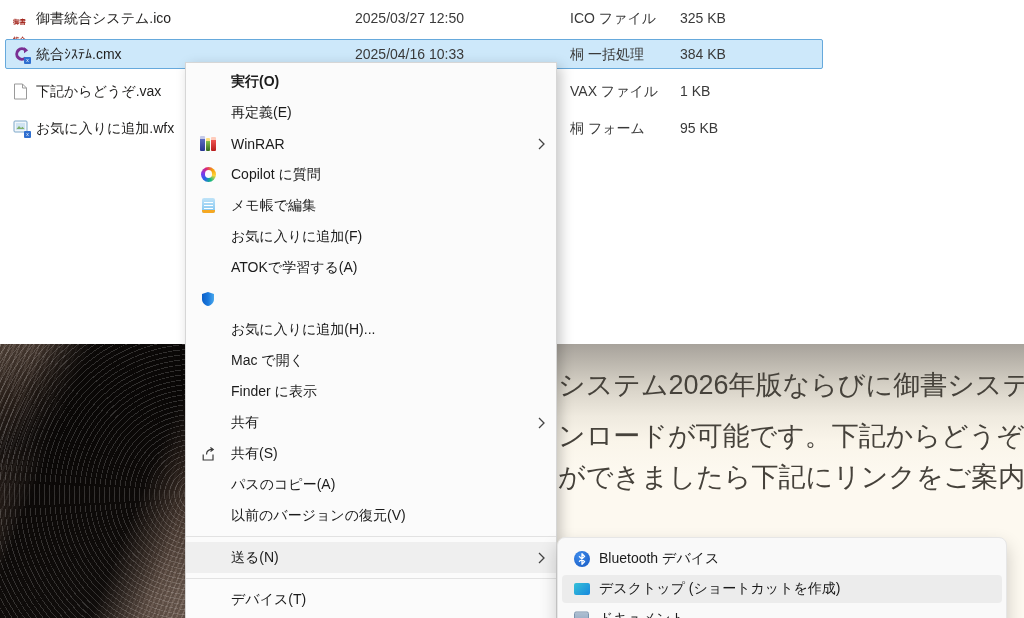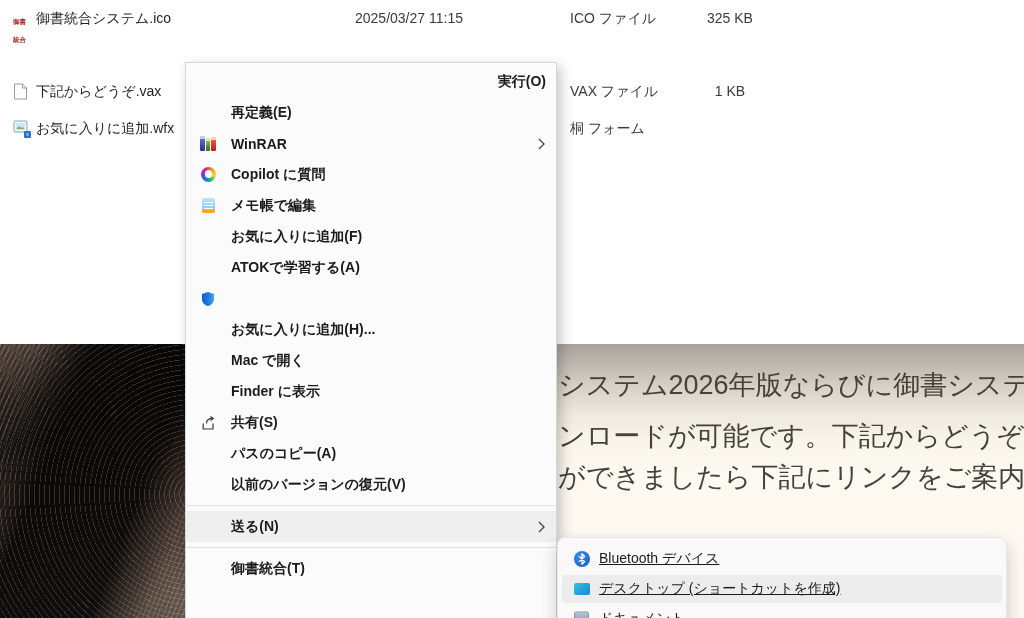--- a/index.html
+++ b/index.html
@@ -5,21 +5,21 @@
   html,body{margin:0;padding:0;}
   .root{position:relative;width:1024px;height:618px;overflow:hidden;background:#ffffff;
         font-family:"Liberation Sans",sans-serif;}
 
   
   .file-row{position:absolute;left:0;width:100%;height:29px;}
   .cell{position:absolute;top:0;height:29px;line-height:29px;font-size:14px;color:#3a3a3a;white-space:nowrap;}
   .c-name{left:36px;color:#201f1e;}
   .c-date{left:355px;}
   .c-type{left:537px;margin-left:33px;}
-  .c-size{left:680px;width:100px;text-align:center;}
+  .c-size{left:680px;width:100px;text-align:left;}
   .c-ico{position:absolute;left:13px;top:6px;width:17px;height:17px;}
   .sel-bg{position:absolute;left:5px;top:-1px;width:818px;height:30px;background:#cde8fa;
           border:1px solid #66a9dc;border-radius:2px;box-sizing:border-box;}
 
   
   .ico-seal{width:16px;height:16px;background:#fff;color:#a3271f;font-weight:bold;font-size:6.5px;
             line-height:7px;word-break:break-all;text-align:center;letter-spacing:0;}
   .ico-plain{width:16px;height:16px;}
   .badge{position:absolute;right:-1px;bottom:-1px;width:7px;height:7px;background:#2f6fd0;border-radius:1px;
          color:#fff;font-size:5px;line-height:7px;text-align:center;}
@@ -38,22 +38,22 @@
   .page{position:absolute;left:545px;top:344px;width:479px;height:274px;
     background:linear-gradient(180deg,#a7a29b 0px,#b9b4ab 16px,#d6d1c6 42px,#efeadf 72px,#faf5ea 98px,#fdf9f0 130px,#fdf9f0 100%);}
   .page-line{position:absolute;left:13px;white-space:nowrap;font-size:27px;color:#46423b;}
   .pl1{top:23px;} .pl2{top:74px;} .pl3{top:115px;}
 
   
   .menu{position:absolute;left:185px;top:62px;width:372px;height:580px;background:#fbfbfb;
         border:1px solid #d6d6d6;box-shadow:4px 4px 12px rgba(0,0,0,.22);box-sizing:border-box;
         padding-top:3px;z-index:10;}
   .mi{position:relative;height:31px;display:flex;align-items:center;font-size:14px;color:#1b1b1b;
-      padding-left:45px;padding-right:10px;font-weight:bold;}
-  .mi.bold{font-weight:bold;justify-content:flex-end;}
+      padding-left:45px;padding-right:10px;}
+  .mi.bold{font-weight:bold;}
   .mi.hover{background:#efefef;}
   .mi .mico{position:absolute;left:13px;top:50%;transform:translateY(-50%);width:18px;height:18px;
             display:flex;align-items:center;justify-content:center;}
   .mi .arr{position:absolute;right:11px;top:50%;transform:translateY(-50%);line-height:0;}
   .msep{height:1px;background:#e2e2e2;margin:5px 0;}
 
   
   .winrar{display:flex;align-items:flex-end;gap:1px;height:15px;}
   .winrar span{width:4.5px;border-radius:1px;}
   .wr1{height:15px;background:linear-gradient(180deg,#c5cae9 0 3px,#5c6bc0 3px,#283593);}
@@ -74,21 +74,21 @@
   
   .desk{width:16px;height:12px;border-radius:2px;background:linear-gradient(135deg,#35c1d8,#1787dd);}
   
   .docs{width:13px;height:13px;border-radius:2px;background:linear-gradient(180deg,#aebfd2,#8aa3bd);border:1px solid #7a93ad;}
 
   
   .submenu{position:absolute;left:557px;top:537px;width:450px;height:110px;background:#f9f9f9;
            border:1px solid #e6e6e6;border-radius:8px;box-shadow:0 8px 18px rgba(0,0,0,.20);
            box-sizing:border-box;padding-top:6px;z-index:20;}
   .smi{position:relative;height:30px;display:flex;align-items:center;padding-left:41px;
-       font-size:14px;color:#1b1b1b;text-decoration:underline;}
+       font-size:14px;color:#1b1b1b;}
   .smi .hl{position:absolute;left:4px;right:4px;top:1px;bottom:1px;background:#ececec;border-radius:4px;}
   .smi .sico{position:absolute;left:16px;top:50%;transform:translateY(-50%);display:flex;align-items:center;}
   .smi span.lbl{position:relative;}
 </style>
 </head>
 <body>
 
 <div class="root">
 
   <div class="photo"></div>
@@ -96,25 +96,39 @@
     <div class="page-line pl1">システム2026年版ならびに御書システム202</div>
     <div class="page-line pl2">ンロードが可能です。下記からどうぞ。（現</div>
     <div class="page-line pl3">ができましたら下記にリンクをご案内いたし</div>
   </div>
 
   <div class="file-row" style="top:4px">
     <span class="c-ico">
       <span class="ico-seal">御書統合</span>
     </span>
     <span class="cell c-name">御書統合システム.ico</span>
-    <span class="cell c-date">2025/03/27 11:15</span>
+    <span class="cell c-date">2025/03/27 12:50</span>
     <span class="cell c-type">ICO ファイル</span>
     <span class="cell c-size">325 KB</span>
   </div>
 
+  <div class="file-row" style="top:40px">
+    <div class="sel-bg"></div>
+    <span class="c-ico">
+      <svg width="17" height="17" viewBox="0 0 17 17">
+        <path d="M12.5 4.2 A5.2 5.2 0 1 0 12.5 11.8" fill="none" stroke="#7a2f93" stroke-width="3"></path>
+        <path d="M11 1.2 L15.2 4.2 L11 7.2 Z" fill="#7a2f93"></path>
+      </svg>
+      <span class="badge">x</span>
+    </span>
+    <span class="cell c-name">統合ｼｽﾃﾑ.cmx</span>
+    <span class="cell c-date">2025/04/16 10:33</span>
+    <span class="cell c-type">桐 一括処理</span>
+    <span class="cell c-size">384 KB</span>
+  </div>
 
   <div class="file-row" style="top:77px">
     <span class="c-ico ico-plain">
       <svg width="15" height="17" viewBox="0 0 15 17">
         <path d="M1.5 1 H9.5 L13.5 5 V16 H1.5 Z" fill="#fff" stroke="#9a9a9a" stroke-width="1"></path>
         <path d="M9.5 1 V5 H13.5" fill="none" stroke="#9a9a9a" stroke-width="1"></path>
       </svg>
     </span>
     <span class="cell c-name">下記からどうぞ.vax</span>
     <span class="cell c-date"></span>
@@ -127,20 +141,21 @@
       <svg width="16" height="15" viewBox="0 0 16 15">
         <rect x="1" y="1" width="13" height="11" rx="1" fill="#f2f7fb" stroke="#7da7c9"></rect>
         <rect x="3" y="3" width="9" height="7" fill="#cfe3f2"></rect>
         <path d="M3.5 9 L6 6 L8 8 L9.5 6.7 L11.5 9 Z" fill="#7fb069"></path>
       </svg>
       <span class="badge">x</span>
     </span>
     <span class="cell c-name">お気に入りに追加.wfx</span>
     <span class="cell c-date"></span>
     <span class="cell c-type">桐 フォーム</span>
+    <span class="cell c-size">95 KB</span>
   </div>
 
   <div class="menu">
 
     <div class="mi bold">
       <span>実行(O)</span>
     </div>
 
     <div class="mi">
       <span>再定義(E)</span>
@@ -204,20 +219,28 @@
     </div>
 
     <div class="mi">
       <span>Mac で開く</span>
     </div>
 
     <div class="mi">
       <span>Finder に表示</span>
     </div>
 
+    <div class="mi">
+      <span>共有</span>
+      <span class="arr">
+        <svg width="7" height="12" viewBox="0 0 7 12">
+            <path d="M1 1 L6 6 L1 11" fill="none" stroke="#444" stroke-width="1.3"></path>
+          </svg>
+      </span>
+    </div>
 
     <div class="mi">
       <span class="mico">
         <svg width="16" height="16" viewBox="0 0 16 16">
           <path d="M3.2 8.5 V14 H13 V8.5" fill="none" stroke="#3a3a3a" stroke-width="1.2"></path>
           <path d="M6.5 8.5 C6.5 4.8 9 3.4 12.6 3.4" fill="none" stroke="#3a3a3a" stroke-width="1.2"></path>
           <path d="M10.4 1.4 L13.2 3.4 L10.5 5.5" fill="none" stroke="#3a3a3a" stroke-width="1.2"></path>
         </svg>
       </span>
       <span>共有(S)</span>
@@ -238,21 +261,21 @@
       <span class="arr">
         <svg width="7" height="12" viewBox="0 0 7 12">
             <path d="M1 1 L6 6 L1 11" fill="none" stroke="#444" stroke-width="1.3"></path>
           </svg>
       </span>
     </div>
 
     <div class="msep"></div>
 
     <div class="mi">
-      <span>御書統合(T)</span>
+      <span>デバイス(T)</span>
     </div>
 
   </div>
 
   <div class="submenu">
 
     <div class="smi">
       <span class="sico">
         <span class="bt" style="position:relative;display:inline-block;">
           <svg width="16" height="16" viewBox="0 0 16 16" style="position:absolute;left:0;top:0;">

